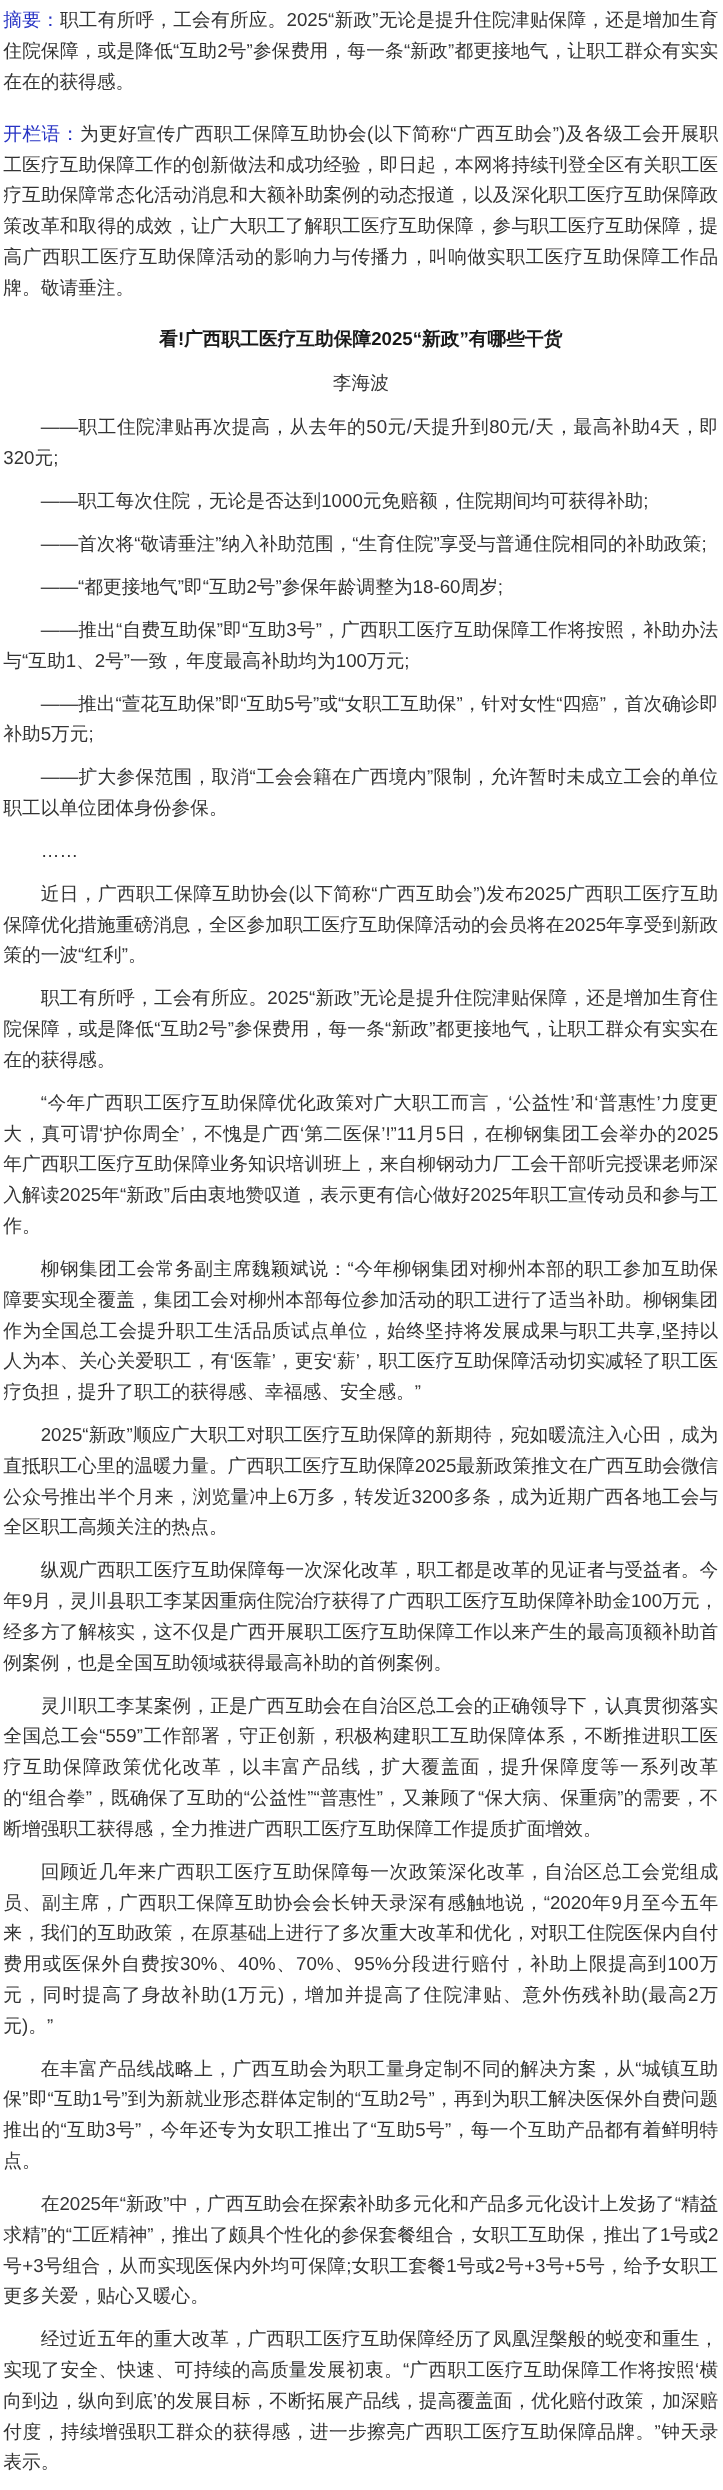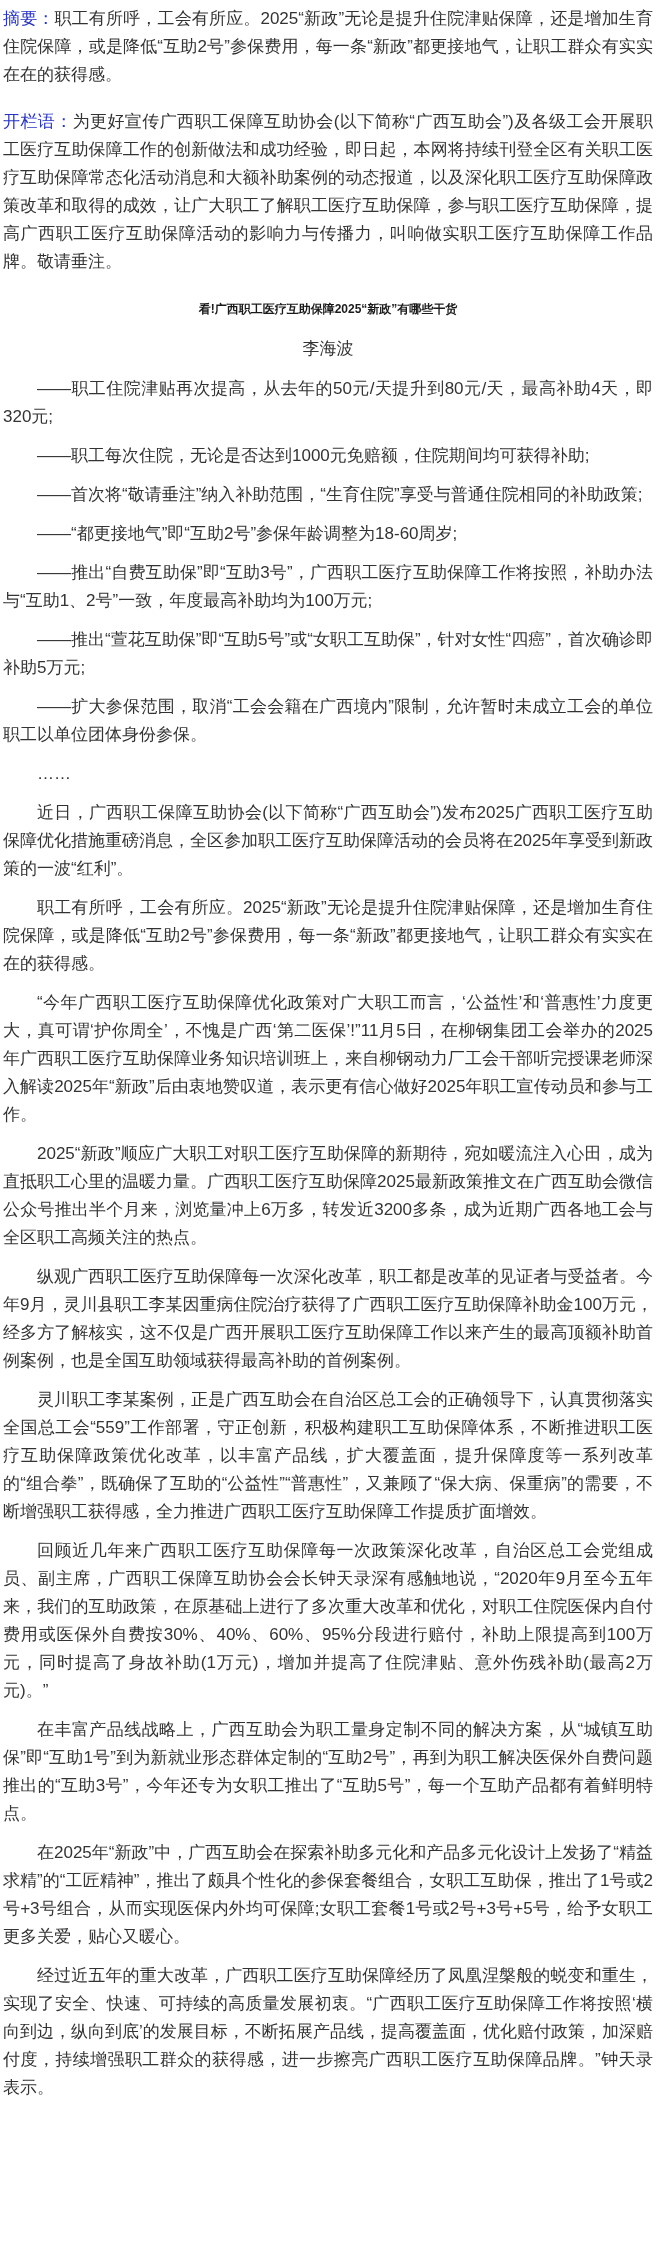--- a/index.html
+++ b/index.html
@@ -19,21 +19,21 @@
   }
   .lead-para {
     margin: 0 0 19px 0;
     text-indent: 0;
   }
   .lead-label {
     color: #2733c4;
     font-weight: normal;
   }
   .article-title {
-    font-size: 12px;
+    font-size: 17px;
     line-height: 28px;
     font-weight: bold;
     color: #1a1a1a;
     text-align: center;
     text-indent: 0;
     margin: 0 0 12px 0;
   }
   .article-author {
     text-align: center;
     text-indent: 0;
@@ -62,21 +62,22 @@
   <p class="body-para">——职工每次住院，无论是否达到1000元免赔额，住院期间均可获得补助;</p>
   <p class="body-para">——首次将“敬请垂注”纳入补助范围，“生育住院”享受与普通住院相同的补助政策;</p>
   <p class="body-para">——“都更接地气”即“互助2号”参保年龄调整为18-60周岁;</p>
   <p class="body-para">——推出“自费互助保”即“互助3号”，广西职工医疗互助保障工作将按照，补助办法与“互助1、2号”一致，年度最高补助均为100万元;</p>
   <p class="body-para">——推出“萱花互助保”即“互助5号”或“女职工互助保”，针对女性“四癌”，首次确诊即补助5万元;</p>
   <p class="body-para">——扩大参保范围，取消“工会会籍在广西境内”限制，允许暂时未成立工会的单位职工以单位团体身份参保。</p>
   <p class="body-para">……</p>
   <p class="body-para">近日，广西职工保障互助协会(以下简称“广西互助会”)发布2025广西职工医疗互助保障优化措施重磅消息，全区参加职工医疗互助保障活动的会员将在2025年享受到新政策的一波“红利”。</p>
   <p class="body-para">职工有所呼，工会有所应。2025“新政”无论是提升住院津贴保障，还是增加生育住院保障，或是降低“互助2号”参保费用，每一条“新政”都更接地气，让职工群众有实实在在的获得感。</p>
   <p class="body-para">“今年广西职工医疗互助保障优化政策对广大职工而言，‘公益性’和‘普惠性’力度更大，真可谓‘护你周全’，不愧是广西‘第二医保’!”11月5日，在柳钢集团工会举办的2025年广西职工医疗互助保障业务知识培训班上，来自柳钢动力厂工会干部听完授课老师深入解读2025年“新政”后由衷地赞叹道，表示更有信心做好2025年职工宣传动员和参与工作。</p>
+  <p class="body-para">柳钢集团工会常务副主席魏颖斌说：“今年柳钢集团对柳州本部的职工参加互助保障要实现全覆盖，集团工会对柳州本部每位参加活动的职工进行了适当补助。柳钢集团作为全国总工会提升职工生活品质试点单位，始终坚持将发展成果与职工共享,坚持以人为本、关心关爱职工，有‘医靠’，更安‘薪’，职工医疗互助保障活动切实减轻了职工医疗负担，提升了职工的获得感、幸福感、安全感。”</p>
   <p class="body-para">2025“新政”顺应广大职工对职工医疗互助保障的新期待，宛如暖流注入心田，成为直抵职工心里的温暖力量。广西职工医疗互助保障2025最新政策推文在广西互助会微信公众号推出半个月来，浏览量冲上6万多，转发近3200多条，成为近期广西各地工会与全区职工高频关注的热点。</p>
   <p class="body-para">纵观广西职工医疗互助保障每一次深化改革，职工都是改革的见证者与受益者。今年9月，灵川县职工李某因重病住院治疗获得了广西职工医疗互助保障补助金100万元，经多方了解核实，这不仅是广西开展职工医疗互助保障工作以来产生的最高顶额补助首例案例，也是全国互助领域获得最高补助的首例案例。</p>
   <p class="body-para">灵川职工李某案例，正是广西互助会在自治区总工会的正确领导下，认真贯彻落实全国总工会“559”工作部署，守正创新，积极构建职工互助保障体系，不断推进职工医疗互助保障政策优化改革，以丰富产品线，扩大覆盖面，提升保障度等一系列改革的“组合拳”，既确保了互助的“公益性”“普惠性”，又兼顾了“保大病、保重病”的需要，不断增强职工获得感，全力推进广西职工医疗互助保障工作提质扩面增效。</p>
-  <p class="body-para">回顾近几年来广西职工医疗互助保障每一次政策深化改革，自治区总工会党组成员、副主席，广西职工保障互助协会会长钟天录深有感触地说，“2020年9月至今五年来，我们的互助政策，在原基础上进行了多次重大改革和优化，对职工住院医保内自付费用或医保外自费按30%、40%、60%、95%分段进行赔付，补助上限提高到100万元，同时提高了身故补助(1万元)，增加并提高了住院津贴、意外伤残补助(最高2万元)。”</p>
+  <p class="body-para">回顾近几年来广西职工医疗互助保障每一次政策深化改革，自治区总工会党组成员、副主席，广西职工保障互助协会会长钟天录深有感触地说，“2020年9月至今五年来，我们的互助政策，在原基础上进行了多次重大改革和优化，对职工住院医保内自付费用或医保外自费按30%、40%、70%、95%分段进行赔付，补助上限提高到100万元，同时提高了身故补助(1万元)，增加并提高了住院津贴、意外伤残补助(最高2万元)。”</p>
   <p class="body-para">在丰富产品线战略上，广西互助会为职工量身定制不同的解决方案，从“城镇互助保”即“互助1号”到为新就业形态群体定制的“互助2号”，再到为职工解决医保外自费问题推出的“互助3号”，今年还专为女职工推出了“互助5号”，每一个互助产品都有着鲜明特点。</p>
   <p class="body-para">在2025年“新政”中，广西互助会在探索补助多元化和产品多元化设计上发扬了“精益求精”的“工匠精神”，推出了颇具个性化的参保套餐组合，女职工互助保，推出了1号或2号+3号组合，从而实现医保内外均可保障;女职工套餐1号或2号+3号+5号，给予女职工更多关爱，贴心又暖心。</p>
   <p class="body-para">经过近五年的重大改革，广西职工医疗互助保障经历了凤凰涅槃般的蜕变和重生，实现了安全、快速、可持续的高质量发展初衷。“广西职工医疗互助保障工作将按照‘横向到边，纵向到底’的发展目标，不断拓展产品线，提高覆盖面，优化赔付政策，加深赔付度，持续增强职工群众的获得感，进一步擦亮广西职工医疗互助保障品牌。”钟天录表示。</p>
 
 </div>
 
 </body></html>

